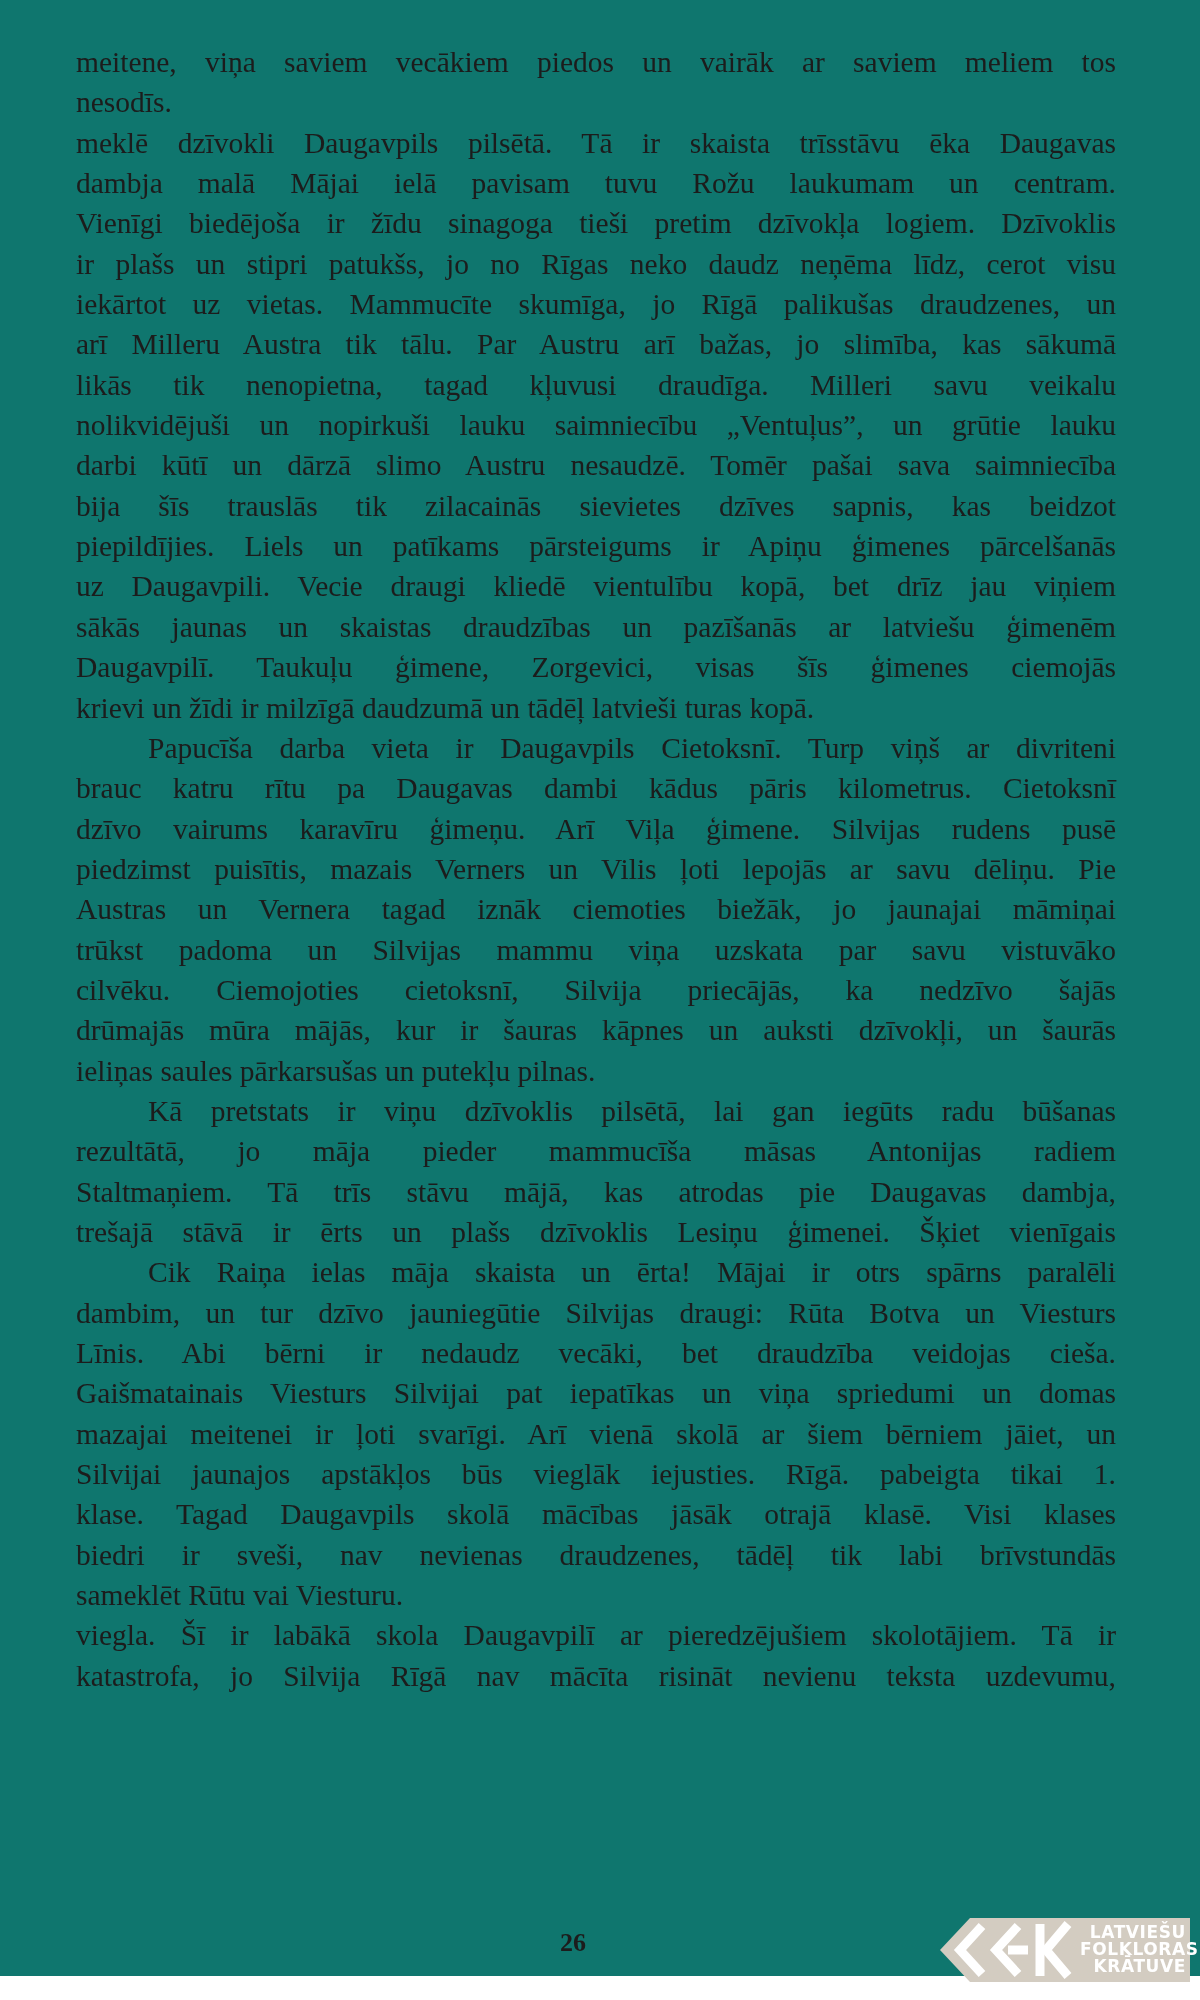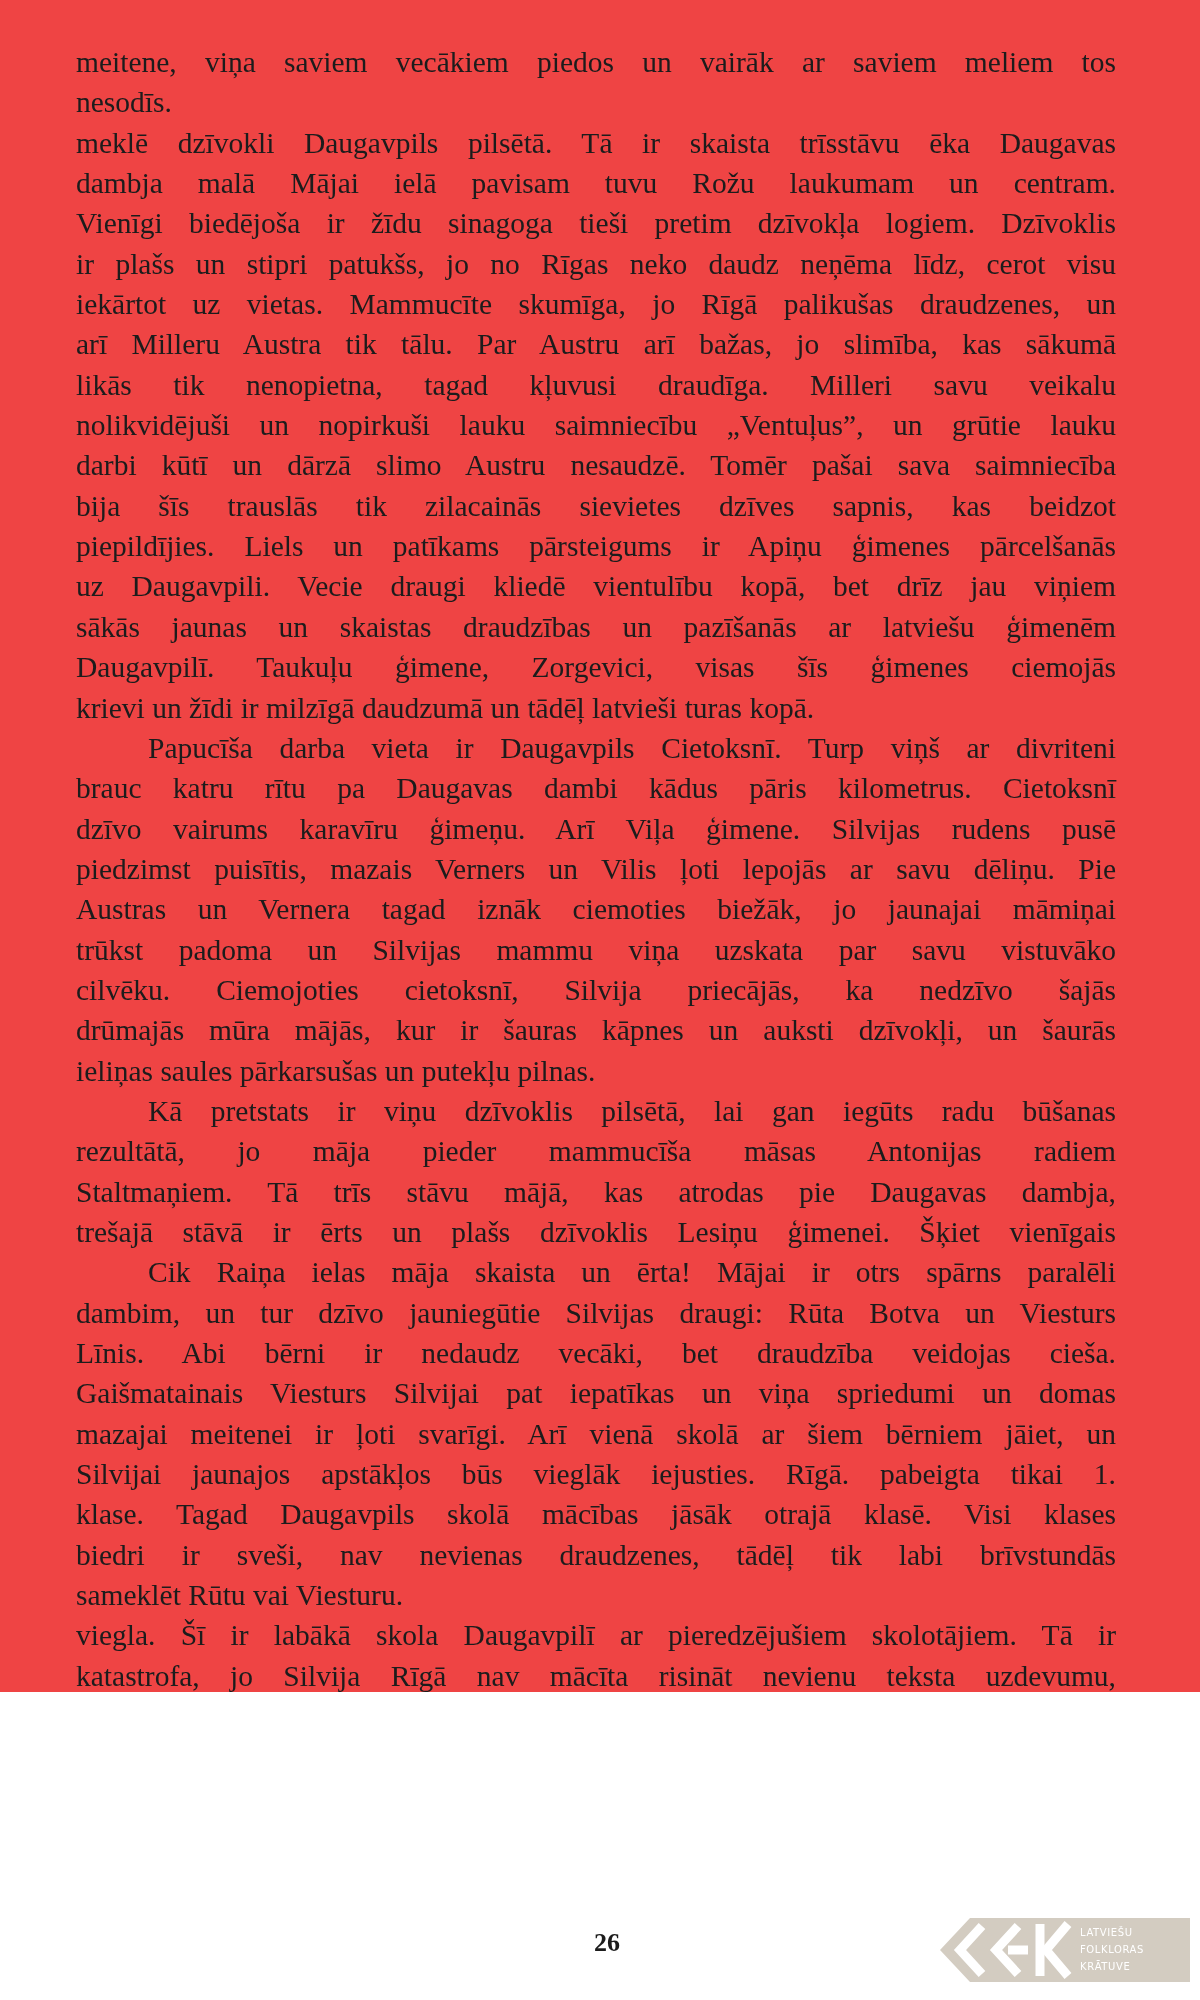--- a/index.html
+++ b/index.html
@@ -9,22 +9,22 @@
   }
   body {
     width: 1200px;
     height: 2000px;
     position: relative;
     overflow: hidden;
   }
   .page {
     position: absolute;
     left: 0; top: 0;
-    width: 1200px; height: 1692px;
-    background: #ef4444;
+    width: 1200px; height: 1976px;
+    background: #0f766e;
   }
   .text-body {
     position: absolute;
     left: 76px;
     top: 42px;
     width: 1040px;
     font-family: "Liberation Serif", "DejaVu Serif", serif;
     font-size: 29.5px;
     line-height: 40.35px;
     color: #1c1c1c;
@@ -42,44 +42,45 @@
     text-align-last: left;
   }
   .line.indent {
     padding-left: 72px;
   }
   .page-number {
     position: absolute;
     left: 560px;
     width: 60px;
     top: 1928px;
-    text-align: right;
+    text-align: left;
     font-family: "Liberation Serif", "DejaVu Serif", serif;
     font-weight: bold;
     font-size: 26px;
     color: #1c1c1c;
   }
   .logo {
     position: absolute;
     left: 940px;
     top: 1918px;
     width: 250px;
     height: 64px;
   }
   .logo svg { display: block; }
   .logo-text {
     position: absolute;
     left: 140px;
     top: 6px;
     width: 106px;
     font-family: "DejaVu Sans", "Liberation Sans", sans-serif;
-    font-weight: normal;
-    font-size: 10px;
+    font-weight: bold;
+    font-size: 17px;
     line-height: 17px;
     color: #ffffff;
+    text-align: right;
     letter-spacing: 0.6px;
   }
   .logo-text span { display: block; }
 </style>
 </head>
 <body>
 
 <div class="page">
 
   <div class="text-body" id="text-body">

